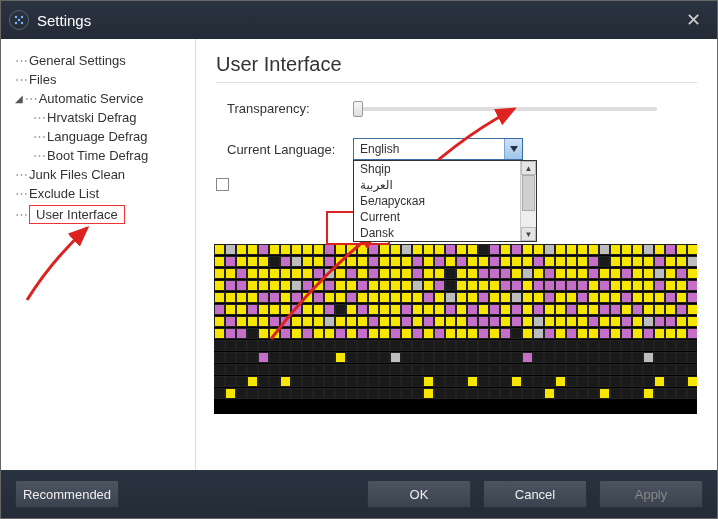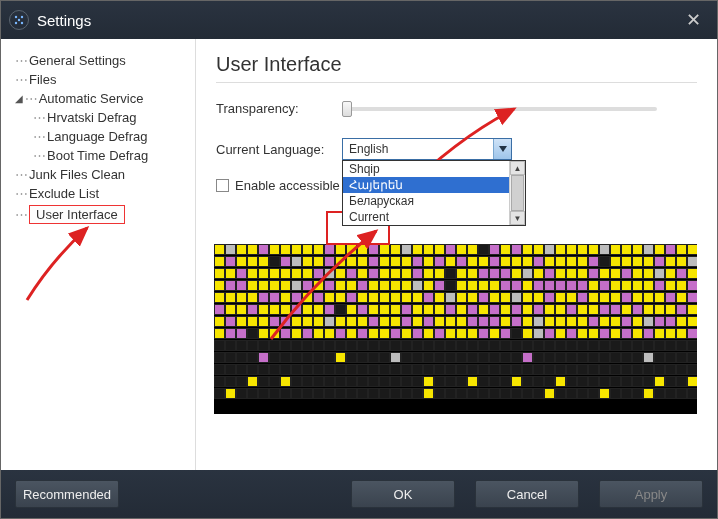--- a/index.html
+++ b/index.html
@@ -18,21 +18,21 @@
 .tree-item .dash { color:#888; margin-right:2px; letter-spacing:-1px; }
 .tree-item .expander { color:#555; margin-right:2px; font-size:10px; }
 .tree-item.indent { padding-left: 18px; }
 .tree-item.selected .label { border:1px solid #e33; padding:1px 6px; background:#fdfdfd; }
 
 .main { flex:1; padding: 14px 20px 0 20px; position:relative; }
 .main h2 { font-size:20px; font-weight:normal; color:#333; margin-bottom:6px; }
 .hr { border-top:1px solid #ddd; margin-bottom:18px; }
 
 .row { display:flex; align-items:center; margin-bottom:22px; font-size:13px; color:#333; }
-.row .lab { width:126px; }
+.row .lab { width:126px;margin-left:11px; }
 .slider-track { flex:1; height:4px; background:#ddd; border-radius:2px; position:relative; margin-right:40px; }
 .slider-thumb { position:absolute; left:0; top:-6px; width:10px; height:16px; background:linear-gradient(#f8f8f8,#ddd); border:1px solid #999; border-radius:2px; }
 
 .combo { position:relative; width:170px; }
 .combo-box { height:22px; border:1px solid #3a6ea5; display:flex; align-items:center; background:#fff; font-size:12px; }
 .combo-box .val { flex:1; padding:0 6px; }
 .combo-box .btn { width:18px; height:100%; background:linear-gradient(#cfe3f7,#9ec5ea); border-left:1px solid #7aa7d0; display:flex; align-items:center; justify-content:center; }
 .combo-box .btn svg{ width:8px; height:6px; }
 .dropdown { position:absolute; top:22px; left:0; width:184px; border:1px solid #333; background:#fff; z-index:20; display:flex; }
 .dd-list { flex:1; }
@@ -46,21 +46,21 @@
 .chk-row { display:flex; align-items:center; font-size:13px; color:#333; }
 .chk { width:13px; height:13px; border:1px solid #888; background:#fff; margin-right:6px; }
 
 .annot-box { position:absolute; border:2px solid #d22; pointer-events:none; }
 .annot-arrow { position:absolute; pointer-events:none; }
 
 .mosaic { position:absolute; left:18px; right:20px; top:205px; height:170px; background:#000; overflow:hidden; }
 .mosaic .grid { position:absolute; inset:0; }
 .cell { position:absolute; width:11px; height:11px; border:1px solid #222; }
 
-.footer { height:48px; background:linear-gradient(#2a3340,#232b36); display:flex; align-items:center; padding:0 14px; gap:20px; }
+.footer { height:48px; background:linear-gradient(#2a3340,#232b36); display:flex; align-items:center; padding:0 14px; gap:12px; }
 .footer .spacer { flex:1; }
 .fbtn { min-width:104px; height:28px; background:linear-gradient(#4b5561,#3a434e); color:#eee; border:1px solid #2a323b; font-size:13px; display:flex; align-items:center; justify-content:center; cursor:pointer; border-radius:2px; }
 .fbtn.disabled { color:#888; cursor:default; }
 
 </style>
 </head>
 <body>
 
 <div class="titlebar">
   <span class="logo">
@@ -135,36 +135,36 @@
           <span class="val">English</span>
           <span class="btn">
             <svg viewBox="0 0 8 6">
                 <path d="M0 0 L8 0 L4 6 Z" fill="#234"></path>
               </svg>
           </span>
         </div>
         <div class="dropdown">
           <div class="dd-list" id="ddlist">
               <div class="dd-item">Shqip</div>
-              <div class="dd-item sel">Հայերեն</div>
+              <div class="dd-item">العربية</div>
               <div class="dd-item">Беларуская</div>
               <div class="dd-item">Current</div>
+              <div class="dd-item">Dansk</div>
             </div>
           <div class="dd-scroll">
             <div class="up">▲</div>
             <div class="thumb"></div>
             <div class="down">▼</div>
           </div>
         </div>
       </div>
     </div>
 
     <div class="chk-row">
       <span class="chk"></span>
-      <span>Enable accessible</span>
     </div>
 
     <div class="mosaic">
       <div class="grid" id="mosaic-grid">
           <div class="cell" style="left: 0px; top: 0px; background: rgb(247, 230, 0);"></div>
           <div class="cell" style="left: 11px; top: 0px; background: rgb(189, 189, 189);"></div>
           <div class="cell" style="left: 22px; top: 0px; background: rgb(247, 230, 0);"></div>
           <div class="cell" style="left: 33px; top: 0px; background: rgb(247, 230, 0);"></div>
           <div class="cell" style="left: 44px; top: 0px; background: rgb(197, 111, 201);"></div>
           <div class="cell" style="left: 55px; top: 0px; background: rgb(247, 230, 0);"></div>

